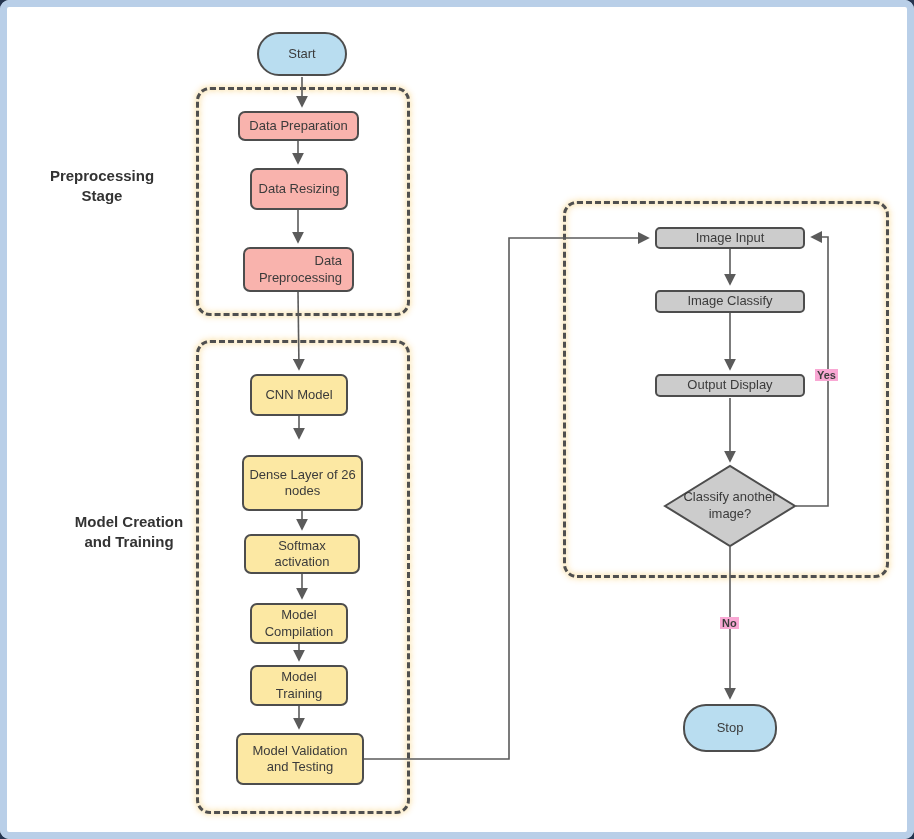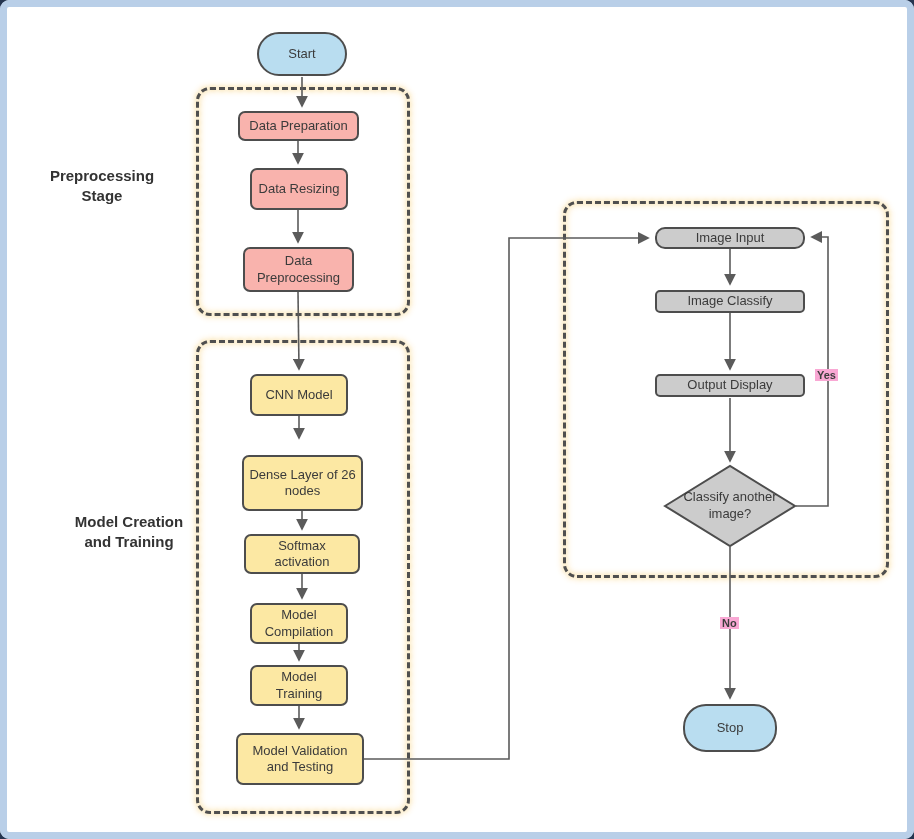--- a/index.html
+++ b/index.html
@@ -54,21 +54,21 @@
     display:flex;align-items:center;justify-content:center;
     text-align:center;
     border:2px solid var(--shape-border);
     border-radius:7px;
     font-size:13px;
     line-height:1.25;
     box-sizing:border-box;
     z-index:3;
   }
   .node.terminal{background:var(--terminal-fill);border-radius:23px;}
-  .node.pink{background:var(--preprocess-fill);}
+  .node.pink{background:var(--preprocess-fill);text-align:right;}
   .node.yellow{background:var(--model-fill);}
   .node.gray{background:var(--webapp-fill);border-radius:5px;}
   .diamond-label{
     position:absolute;
     display:flex;align-items:center;justify-content:center;
     text-align:center;
     font-size:13px;line-height:1.3;
     z-index:4;
     background:transparent;
   }
@@ -133,21 +133,21 @@
   <div class="node pink" style="left:250px;top:168px;width:98px;height:42px;">Data Resizing</div>
   <div class="node pink" style="left:243px;top:247px;width:111px;height:45px;padding:0 10px;">Data Preprocessing</div>
 
   <div class="node yellow" style="left:250px;top:374px;width:98px;height:42px;">CNN Model</div>
   <div class="node yellow" style="left:242px;top:443px;width:121px;height:56px;padding:0 3px;margin-top:12px;">Dense Layer of 26 nodes</div>
   <div class="node yellow" style="left:244px;top:534px;width:116px;height:40px;padding:0 20px;">Softmax activation</div>
   <div class="node yellow" style="left:250px;top:603px;width:98px;height:41px;padding:0 8px;">Model Compilation</div>
   <div class="node yellow" style="left:250px;top:665px;width:98px;height:41px;padding:0 16px;">Model Training</div>
   <div class="node yellow" style="left:236px;top:733px;width:128px;height:52px;padding:0 10px;">Model Validation and Testing</div>
 
-  <div class="node gray" style="left:655px;top:227px;width:150px;height:22px;border-radius:10px;">Image Input</div>
+  <div class="node gray" style="left:655px;top:227px;width:150px;height:22px;">Image Input</div>
   <div class="node gray" style="left:655px;top:290px;width:150px;height:23px;">Image Classify</div>
   <div class="node gray" style="left:655px;top:374px;width:150px;height:23px;">Output Display</div>
 
   <div class="diamond-label" style="left:680px;top:480px;width:100px;height:52px;">Classify another image?</div>
 
   <div class="node terminal" style="left:683px;top:704px;width:94px;height:48px;">Stop</div>
 
   <div class="edge-label" style="left:815px;top:369px;">Yes</div>
   <div class="edge-label" style="left:720px;top:617px;">No</div>
 

